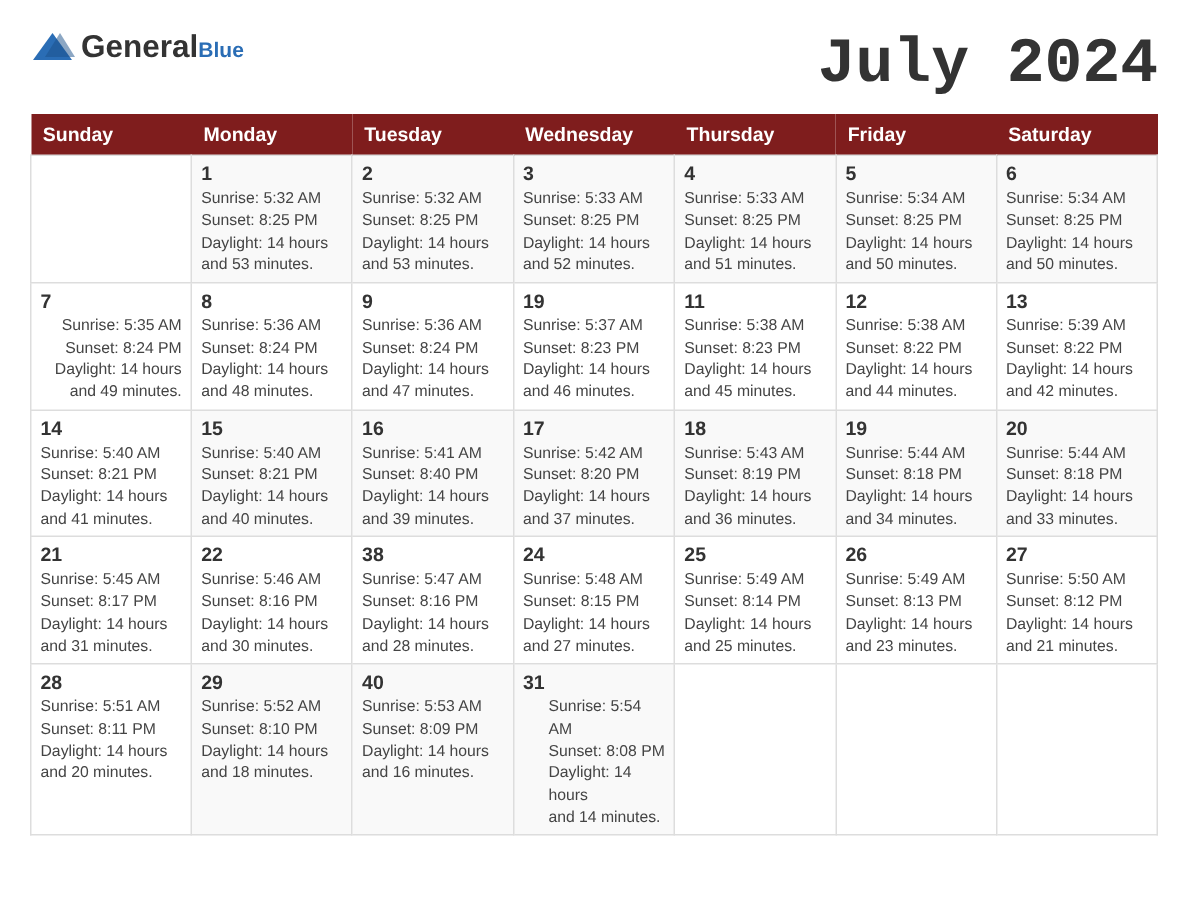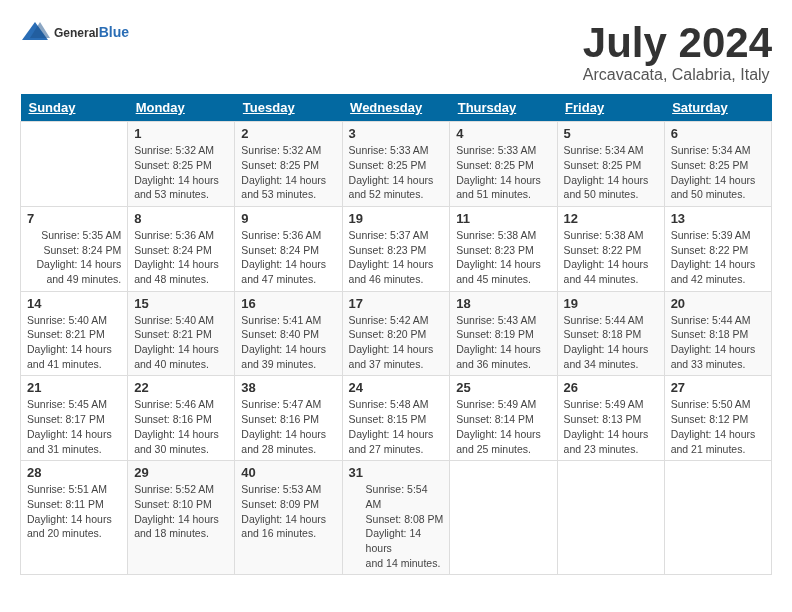--- a/index.html
+++ b/index.html
@@ -19,45 +19,45 @@
     .logo {
       display: flex;
       align-items: center;
       gap: 4px;
     }
     .logo-icon {
       width: 30px;
       height: 24px;
     }
     .title-area {
-      text-align: left;
+      text-align: right;
+      font-family: Liberation Mono, monospace;
     }
     .month-year {
       font-size: 42px;
       font-weight: bold;
       color: #333;
       line-height: 1.1;
     }
     .location {
       font-size: 16px;
       color: #555;
     }
     table {
       width: 100%;
       border-collapse: collapse;
       font-size: 11px;
     }
     thead tr th {
-      background-color: #0369a1;
+      background-color: #7f1d1d;
       color: #fff;
       padding: 6px 8px;
       text-align: left;
       font-size: 13px;
       font-weight: bold;
-      text-decoration: underline;
     }
     tbody tr td {
       border: 1px solid #ddd;
       padding: 4px 6px;
       vertical-align: top;
       width: 108px;
       min-height: 80px;
       background: #fff;
     }
     tbody tr:nth-child(odd) td {
@@ -85,26 +85,25 @@
 </head>
 <body>
 
 <div class="header-area">
   <div class="logo">
     <svg class="logo-icon" viewBox="0 0 30 24" xmlns="http://www.w3.org/2000/svg">
       <polygon points="15,2 28,20 2,20" fill="#2a6db5"></polygon>
       <polygon points="20,2 30,18 10,18" fill="#1a4f8a" opacity="0.5"></polygon>
     </svg>
     <div>
-      <span style="font-size:12px;font-weight:bold;color:#333;">General</span><span style="font-size:14px;font-weight:bold;color:#2a6db5;">Blue</span>
+      <span style="font-size:21px;font-weight:bold;color:#333;">General</span><span style="font-size:14px;font-weight:bold;color:#2a6db5;">Blue</span>
     </div>
   </div>
   <div class="title-area">
     <div class="month-year">July 2024</div>
-    <div class="location">Arcavacata, Calabria, Italy</div>
   </div>
 </div>
 
 <table>
   <thead>
     <tr id="thead-row">
     <th>Sunday</th>
         <th>Monday</th>
         <th>Tuesday</th>
         <th>Wednesday</th>

